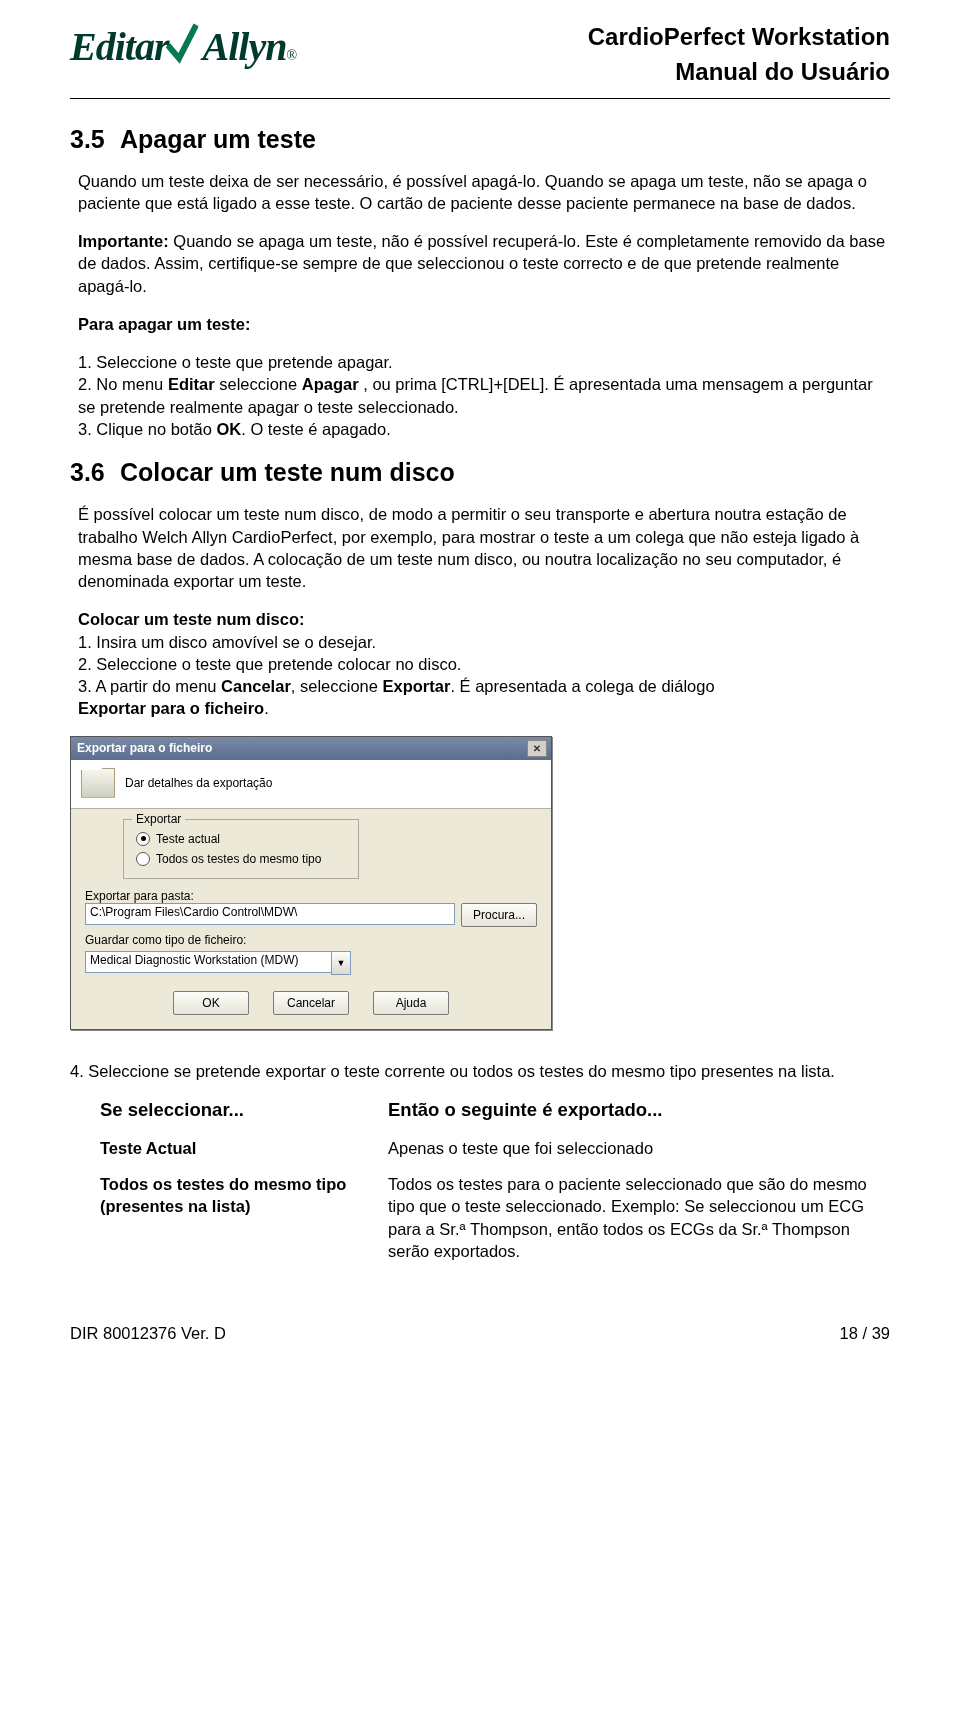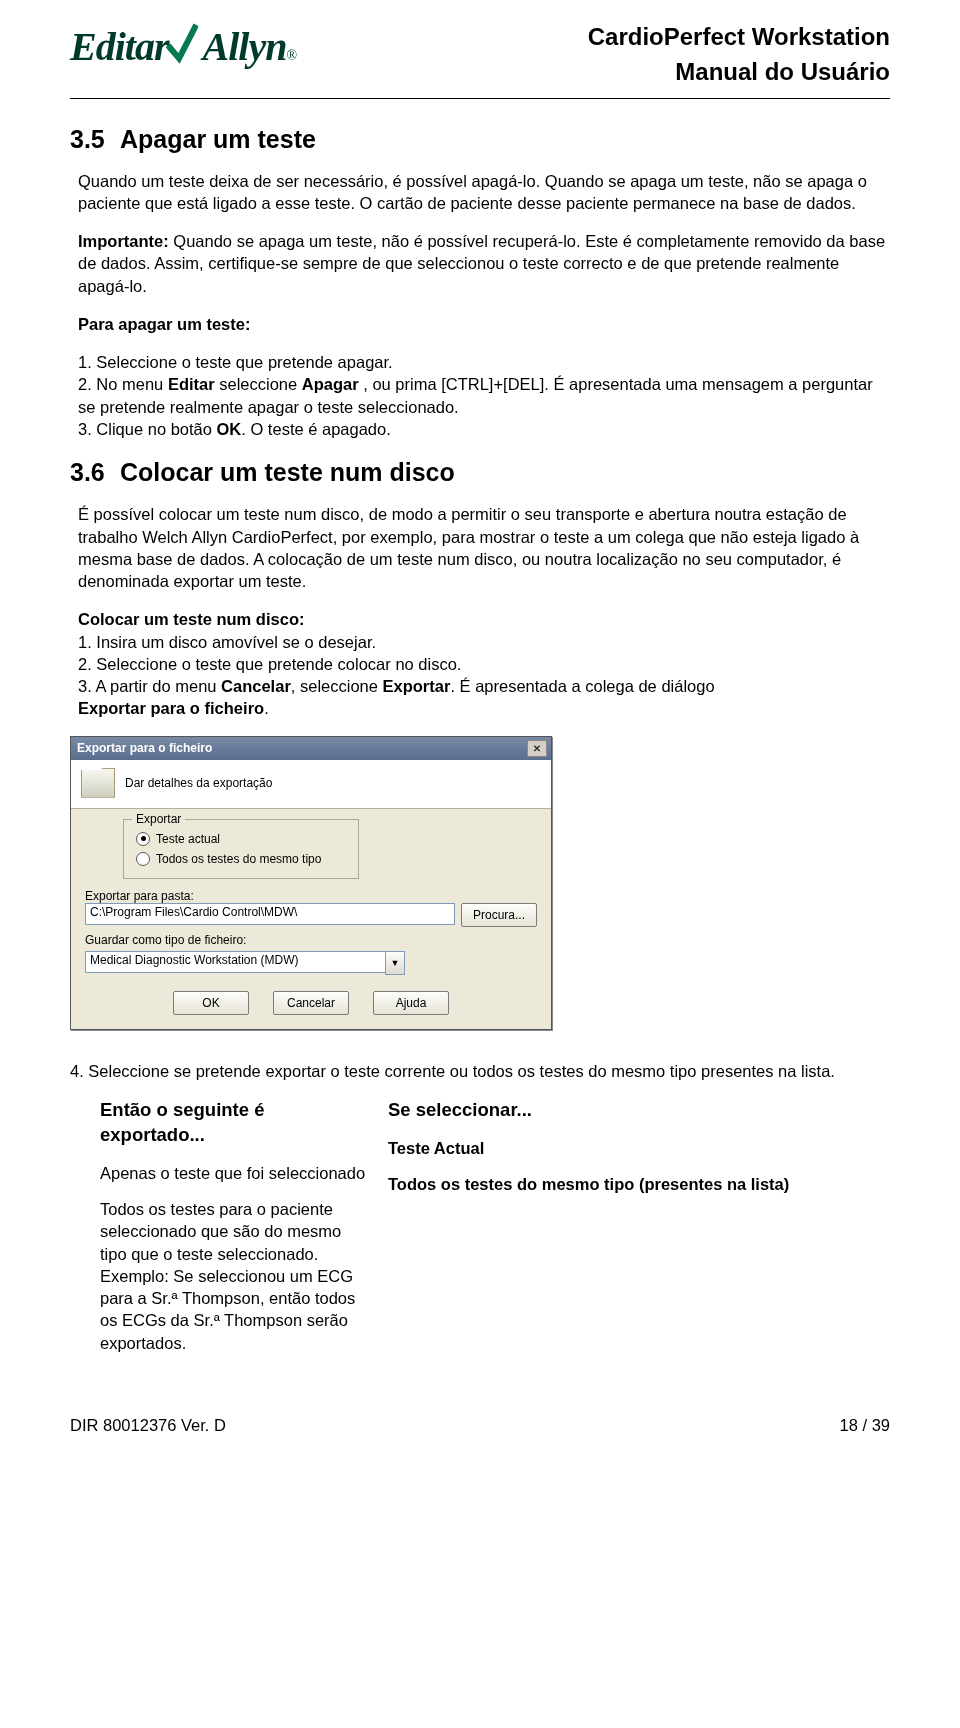--- a/index.html
+++ b/index.html
@@ -295,46 +295,46 @@
         </div>
       </div>
 
       <div class="field-label">Exportar para pasta:</div>
       <div class="row-input">
         <div class="text-input">C:\Program Files\Cardio Control\MDW\</div>
         <div class="btn">Procura...</div>
       </div>
 
       <div class="field-label">Guardar como tipo de ficheiro:</div>
-      <div class="select" style="width:320px">
+      <div class="select" style="width:266px">
         <div class="text-input">Medical Diagnostic Workstation (MDW)</div>
         <div class="select-arrow">▼</div>
       </div>
 
       <div class="dlg-buttons">
         <div class="btn">OK</div>
         <div class="btn">Cancelar</div>
         <div class="btn">Ajuda</div>
       </div>
     </div>
   </div>
 
   <p style="margin-left:0;">4. Seleccione se pretende exportar o teste corrente ou todos os testes do mesmo tipo presentes na lista.</p>
 
   <div class="col2">
     <div>
+      <p class="h4">Se seleccionar...</p>
+      <p class="bold">Teste Actual</p>
+      <p class="bold">Todos os testes do mesmo tipo (presentes na lista)</p>
+    </div>
+    <div>
       <p class="h4">Então o seguinte é exportado...</p>
       <p>Apenas o teste que foi seleccionado</p>
       <p>Todos os testes para o paciente seleccionado que são do mesmo tipo que o teste seleccionado. Exemplo: Se seleccionou um ECG para a Sr.ª Thompson, então todos os ECGs da Sr.ª Thompson serão exportados.</p>
     </div>
-    <div>
-      <p class="h4">Se seleccionar...</p>
-      <p class="bold">Teste Actual</p>
-      <p class="bold">Todos os testes do mesmo tipo (presentes na lista)</p>
-    </div>
   </div>
 
   <div class="footer">
     <span>DIR 80012376 Ver. D</span>
     <span>18  /  39</span>
   </div>
 
 </div>
 
 </body></html>

